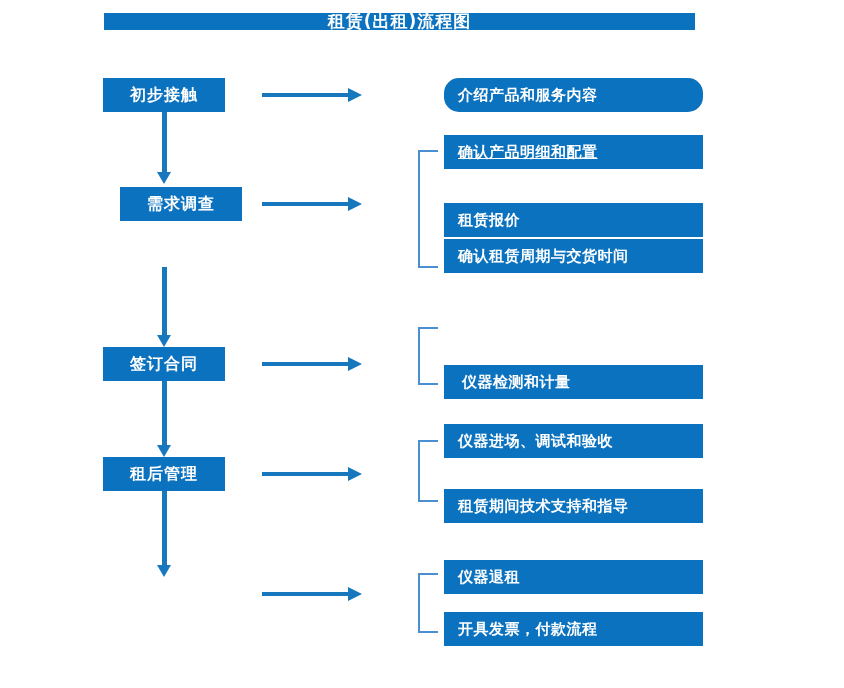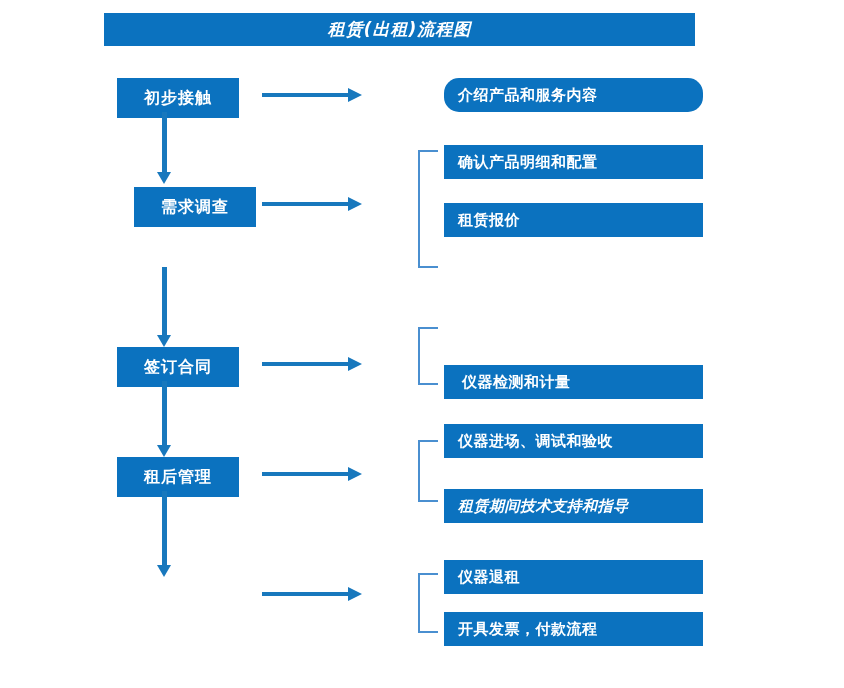--- a/index.html
+++ b/index.html
@@ -16,38 +16,37 @@
     height: 688px;
     background: #ffffff;
     overflow: hidden;
   }
   
   .title-bar {
     position: absolute;
     left: 104px;
     top: 13px;
     width: 591px;
-    height: 33px;
+    height: 17px;
     background: #0b72bf;
     color: #ffffff;
     display: flex;
     align-items: center;
     justify-content: center;
     font-size: 17px;
     font-weight: bold;
     letter-spacing: 1px;
     white-space: nowrap;
-    font-style: italic;
   }
   
   .stage-box {
     position: absolute;
-    left: 117px;
+    left: 103px;
     width: 122px;
-    height: 40px;
+    height: 34px;
     background: #0b72bf;
     color: #ffffff;
     display: flex;
     align-items: center;
     justify-content: center;
     font-size: 16px;
     font-weight: bold;
     letter-spacing: 1px;
     white-space: nowrap;
   }
@@ -150,22 +149,23 @@
 
   <div class="stage-box" style="top:187px;margin-left:17px;">需求调查</div>
 
   <div class="h-arrow" style="top:197px;">
     <div class="shaft"></div>
     <div class="head"></div>
   </div>
 
   <div class="bracket" style="top:150px; height:118px;"></div>
 
-  <div class="detail-box" style="top:145px;">确认产品明细和配置</div>
+  <div class="detail-box" style="top:135px;text-decoration:underline;">确认产品明细和配置</div>
   <div class="detail-box" style="top:203px;">租赁报价</div>
+  <div class="detail-box" style="top:239px;">确认租赁周期与交货时间</div>
 
   <div class="v-arrow" style="top:267px; height:80px;">
     <div class="shaft" style="height:68px;"></div>
     <div class="head"></div>
   </div>
 
   <div class="stage-box" style="top:347px;">签订合同</div>
 
   <div class="h-arrow" style="top:357px;">
     <div class="shaft"></div>
@@ -184,21 +184,21 @@
   <div class="stage-box" style="top:457px;">租后管理</div>
 
   <div class="h-arrow" style="top:467px;">
     <div class="shaft"></div>
     <div class="head"></div>
   </div>
 
   <div class="bracket" style="top:440px; height:62px;"></div>
 
   <div class="detail-box" style="top:424px;">仪器进场、调试和验收</div>
-  <div class="detail-box" style="top:489px;font-style:italic;">租赁期间技术支持和指导</div>
+  <div class="detail-box" style="top:489px;">租赁期间技术支持和指导</div>
 
   <div class="v-arrow" style="top:491px; height:86px;">
     <div class="shaft" style="height:74px;"></div>
     <div class="head"></div>
   </div>
 
 
   <div class="h-arrow" style="top:587px;">
     <div class="shaft"></div>
     <div class="head"></div>

